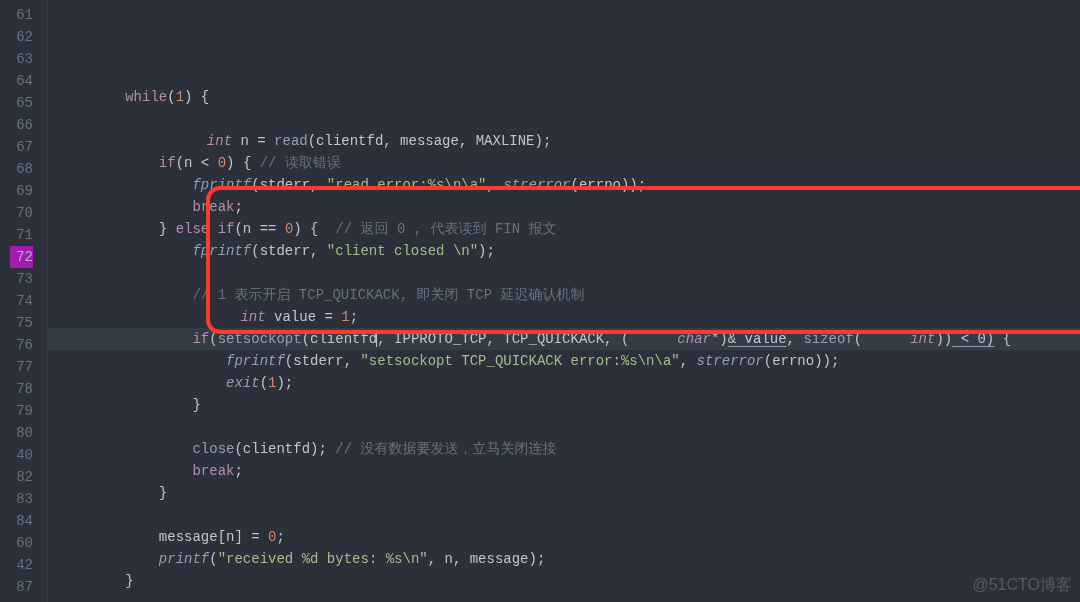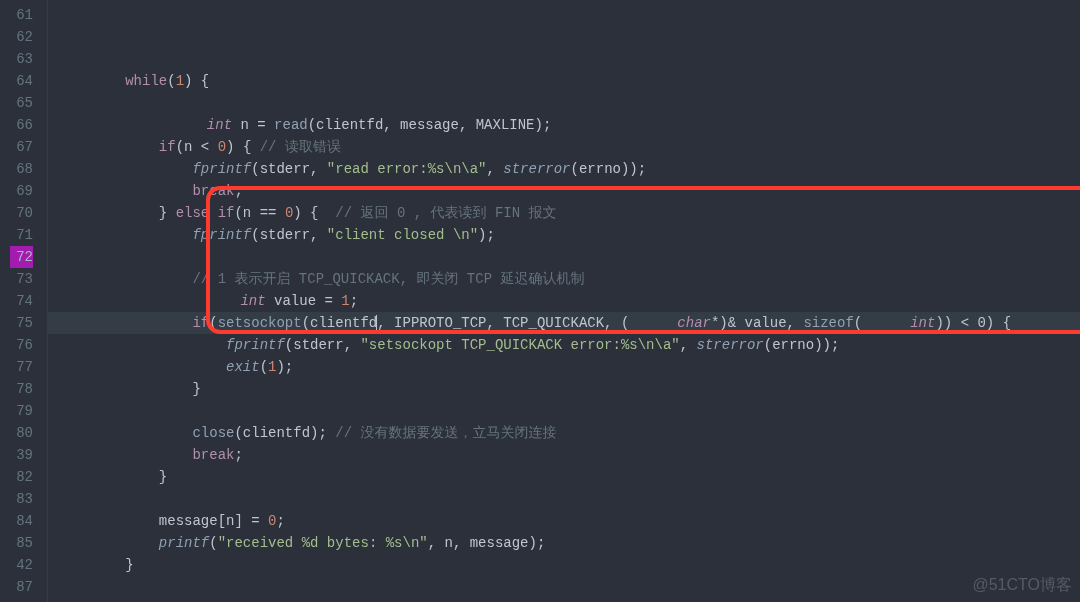--- a/index.html
+++ b/index.html
@@ -28,21 +28,21 @@
     min-width: 48px;
   }
   .line-no {
     height: 22px;
   }
   .line-no.current {
     background: #a21caf;
     color: #aeb6c2;
   }
   .code {
-    padding: 4px 0;
+    padding: 20px 0;
     white-space: pre;
     position: relative;
     flex: 1;
   }
   .row {
     height: 22px;
     padding-left: 10px;
   }
   .row.current {
     background: #343d46;
@@ -97,25 +97,25 @@
       <div class="line-no">71</div>
       <div class="line-no current">72</div>
       <div class="line-no">73</div>
       <div class="line-no">74</div>
       <div class="line-no">75</div>
       <div class="line-no">76</div>
       <div class="line-no">77</div>
       <div class="line-no">78</div>
       <div class="line-no">79</div>
       <div class="line-no">80</div>
-      <div class="line-no">39</div>
+      <div class="line-no">40</div>
       <div class="line-no">82</div>
       <div class="line-no">83</div>
       <div class="line-no">84</div>
-      <div class="line-no">85</div>
+      <div class="line-no">60</div>
       <div class="line-no">42</div>
       <div class="line-no">87</div>
       <div class="line-no">88</div>
     </div>
   <div class="code" id="code">
     <div class="highlight-box" id="hlbox" style="left: 158px; top: 186px; width: 906px; height: 148px;"></div>
   <div class="row"><span class="op">        </span><span class="kw">while</span><span class="op">(</span><span class="num">1</span><span class="op">) {</span></div><div class="row"></div><div class="row"><span class="op">            </span><span class="type">int</span><span class="op"> n </span><span class="op">= </span><span class="fn">read</span><span class="op">(clientfd, message, MAXLINE);</span></div><div class="row"><span class="op">            </span><span class="kw">if</span><span class="op">(n </span><span class="op">&lt; </span><span class="num">0</span><span class="op">) { </span><span class="cmt">// 读取错误</span></div><div class="row"><span class="op">                </span><span class="fni">fprintf</span><span class="op">(stderr, </span><span class="str">"read error:%s\n\a"</span><span class="op">, </span><span class="fni">strerror</span><span class="op">(errno));</span></div><div class="row"><span class="op">                </span><span class="kw">break</span><span class="op">;</span></div><div class="row"><span class="op">            </span><span class="op">} </span><span class="kw">else</span><span class="op"> </span><span class="kw">if</span><span class="op">(n </span><span class="op">== </span><span class="num">0</span><span class="op">) {  </span><span class="cmt">// 返回 0 , 代表读到 FIN 报文</span></div><div class="row"><span class="op">                </span><span class="fni">fprintf</span><span class="op">(stderr, </span><span class="str">"client closed \n"</span><span class="op">);</span></div><div class="row"></div><div class="row"><span class="op">                </span><span class="cmt">// 1 表示开启 TCP_QUICKACK, 即关闭 TCP 延迟确认机制</span></div><div class="row"><span class="op">                </span><span class="type">int</span><span class="op"> value </span><span class="op">= </span><span class="num">1</span><span class="op">;</span></div><div class="row current"><span class="op">                </span><span class="kw">if</span><span class="op">(</span><span class="fn">setsockopt</span><span class="op">(clientfd</span><span class="cursor"></span><span class="op">, IPPROTO_TCP, TCP_QUICKACK, (</span><span class="type">char</span><span class="op">*)</span><span class="op ul">&amp; value</span><span class="op">, </span><span class="fn">sizeof</span><span class="op">(</span><span class="type">int</span><span class="op">))</span><span class="op ul"> &lt; 0)</span><span class="op"> {</span></div><div class="row"><span class="op">                    </span><span class="fni">fprintf</span><span class="op">(stderr, </span><span class="str">"setsockopt TCP_QUICKACK error:%s\n\a"</span><span class="op">, </span><span class="fni">strerror</span><span class="op">(errno));</span></div><div class="row"><span class="op">                    </span><span class="fni">exit</span><span class="op">(</span><span class="num">1</span><span class="op">);</span></div><div class="row"><span class="op">                </span><span class="op">}</span></div><div class="row"></div><div class="row"><span class="op">                </span><span class="fn">close</span><span class="op">(clientfd); </span><span class="cmt">// 没有数据要发送，立马关闭连接</span></div><div class="row"><span class="op">                </span><span class="kw">break</span><span class="op">;</span></div><div class="row"><span class="op">            </span><span class="op">}</span></div><div class="row"></div><div class="row"><span class="op">            </span><span class="op">message[n] </span><span class="op">= </span><span class="num">0</span><span class="op">;</span></div><div class="row"><span class="op">            </span><span class="fni">printf</span><span class="op">(</span><span class="str">"received %d bytes: %s\n"</span><span class="op">, n, message);</span></div><div class="row"><span class="op">        </span><span class="op">}</span></div><div class="row"></div><div class="row"></div></div>
 </div>
 
 <div class="watermark">@51CTO博客</div>

